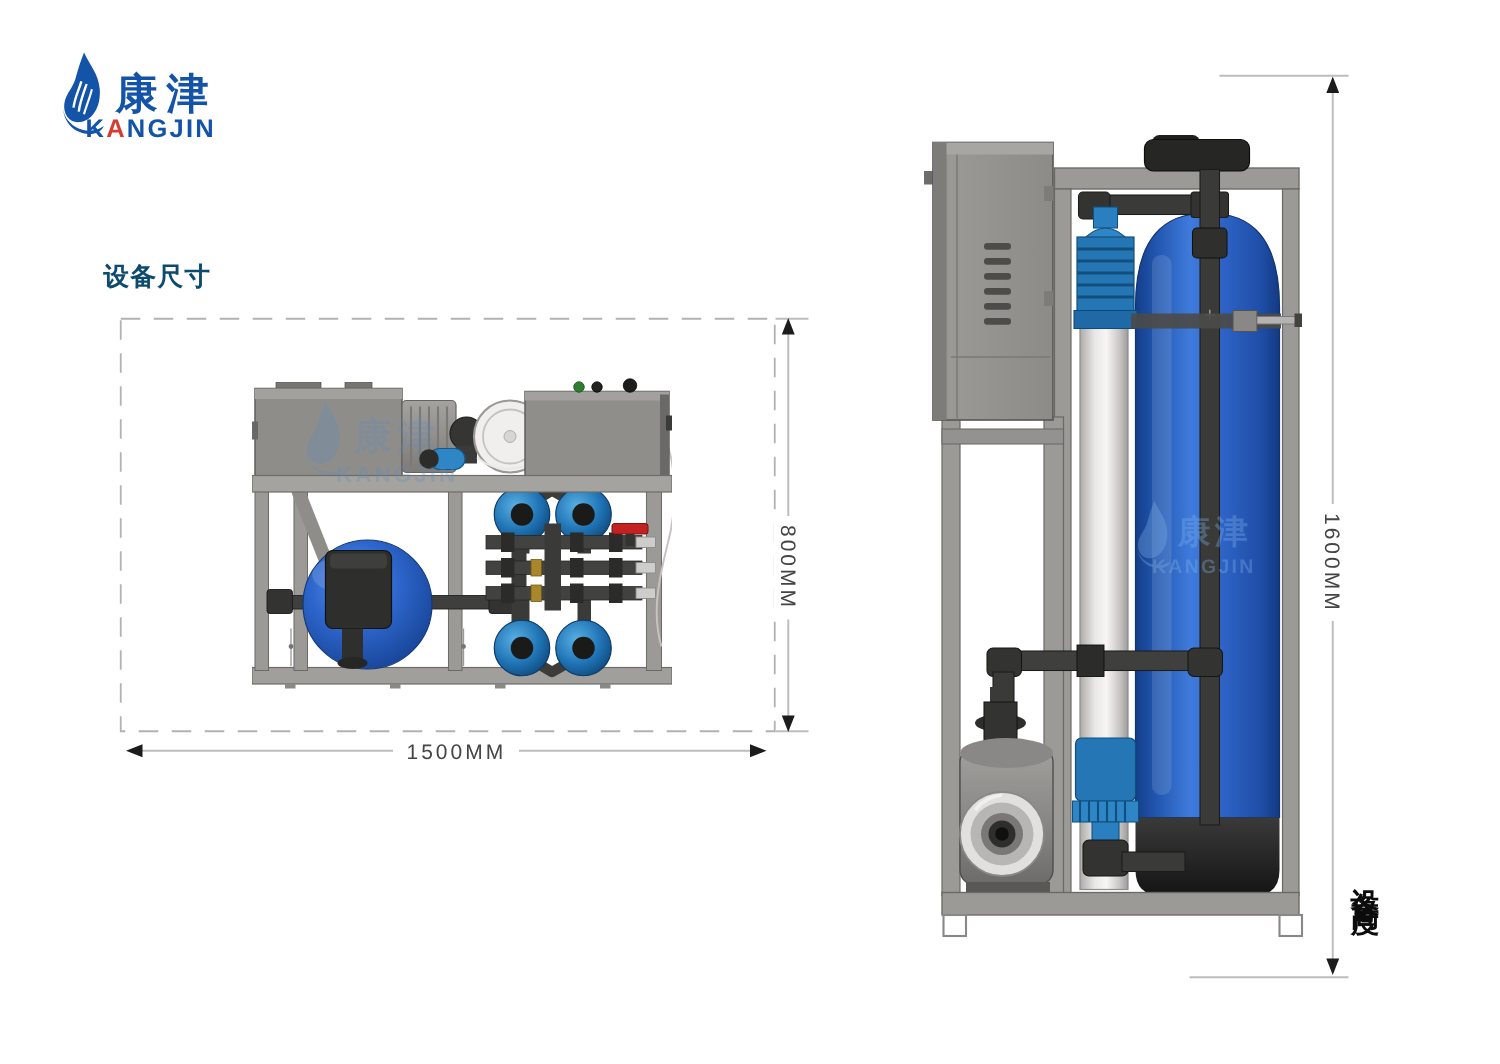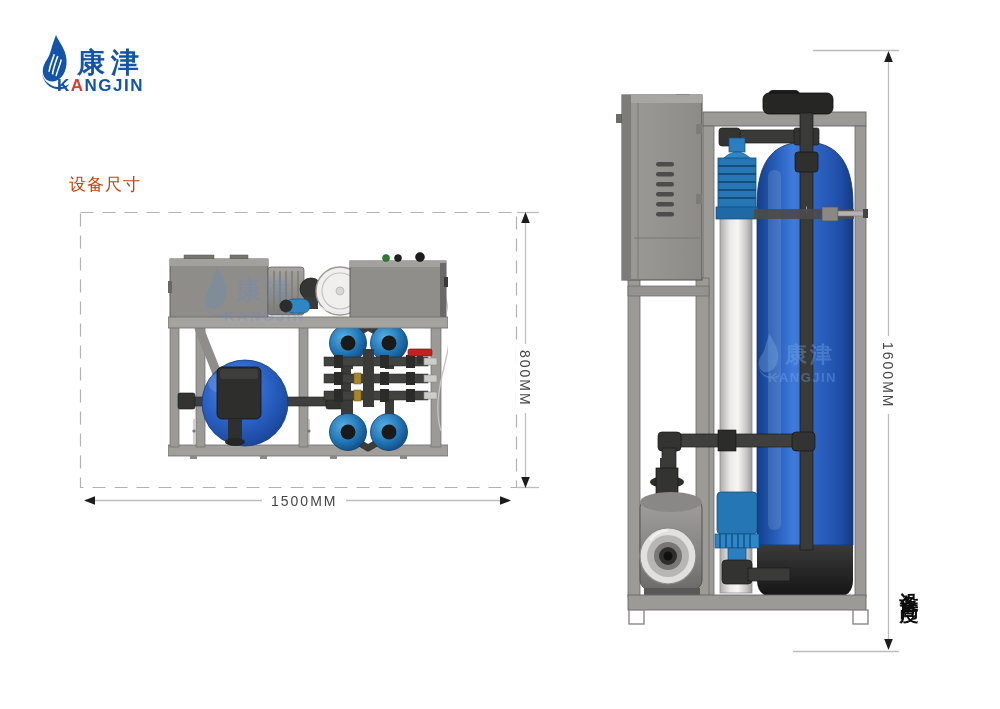--- a/index.html
+++ b/index.html
@@ -5,22 +5,22 @@
   html,body{margin:0;padding:0;background:#fff}
   .canvas{position:relative;width:1000px;height:709px;background:#fff;overflow:hidden;
           font-family:"Liberation Sans",sans-serif}
   .logo{position:absolute;left:30px;top:28px;width:180px;height:95px}
   .logo-icon{position:absolute;left:12px;top:6px;width:28px;height:58px}
   .logo-cn{position:absolute;left:47px;top:21px;font-size:28px;font-weight:bold;
            letter-spacing:6px;color:#1353a8;line-height:1}
   .logo-en{position:absolute;left:27px;top:49px;font-size:17px;font-weight:bold;
            letter-spacing:1.5px;color:#1353a8;line-height:1}
   .logo-en .accent{color:#d63c31}
-  .section-title{position:absolute;left:69px;top:173px;font-size:17px;font-weight:normal;
-                 color:#c2410c;letter-spacing:1px}
+  .section-title{position:absolute;left:69px;top:173px;font-size:17px;font-weight:bold;
+                 color:#0c4a6e;letter-spacing:1px}
   .overlay{position:absolute;left:0;top:0;pointer-events:none}
   .top-view{position:absolute;left:168px;top:251px;width:280px;height:210px}
   .side-view{position:absolute;left:608px;top:90px;width:270px;height:570px}
   .dim-label{position:absolute;background:#fff;color:#454545;font-size:14px;
              letter-spacing:2px;line-height:1.1}
   .dim-label.vert{writing-mode:vertical-rl;padding:6px 1px}
   .dim-label.horiz{padding:1px 9px}
   .height-caption{position:absolute;left:896px;top:576px;writing-mode:vertical-rl;
                   font-size:19px;font-weight:bold;color:#0c0c0c;letter-spacing:4px}
 </style>

